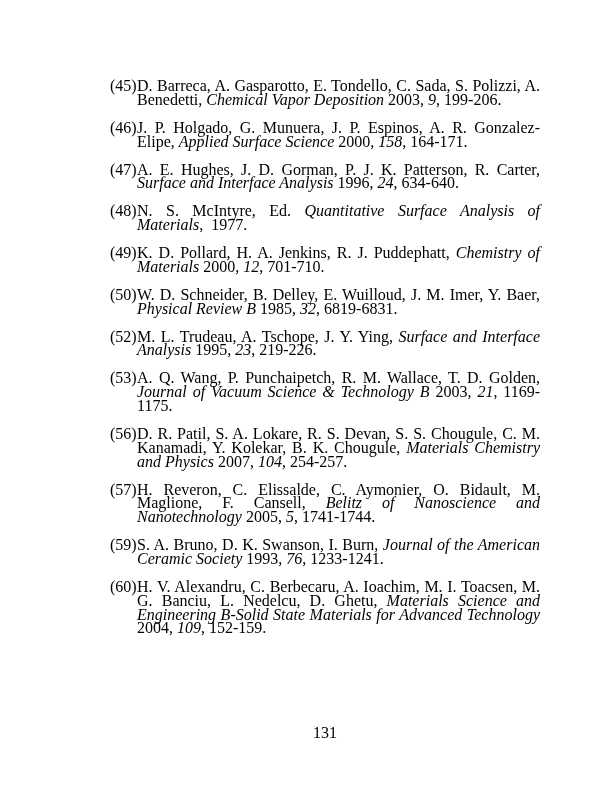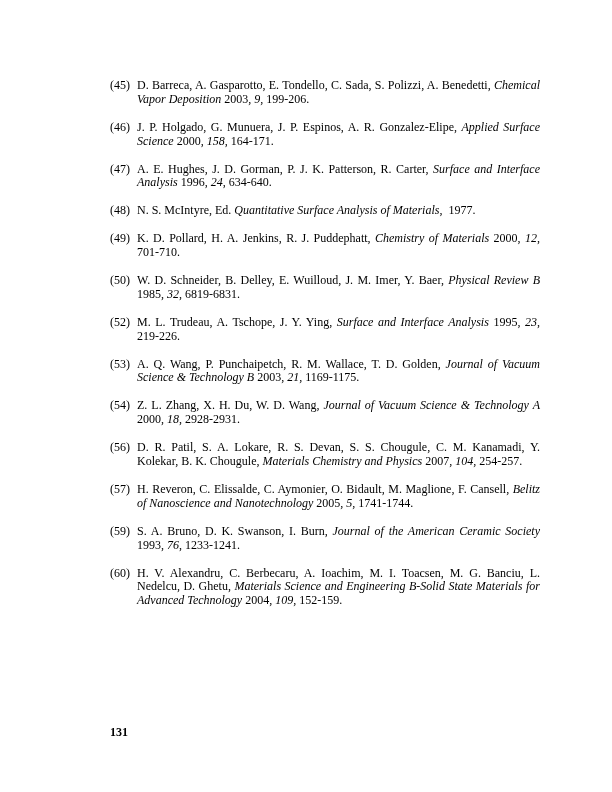--- a/index.html
+++ b/index.html
@@ -7,21 +7,21 @@
     padding: 0;
     background: #ffffff;
   }
   .page {
     position: relative;
     width: 612px;
     height: 792px;
     background: #ffffff;
     color: #000000;
     font-family: "Liberation Serif", "DejaVu Serif", serif;
-    font-size: 12px;
+    font-size: 16px;
     overflow: hidden;
   }
   .references {
     position: absolute;
     left: 110px;
     top: 79px;
     width: 430px;
   }
   .ref {
     display: flex;
@@ -37,23 +37,22 @@
     text-align: justify;
   }
   .seg-roman  { font-style: normal; font-weight: normal; }
   .seg-italic { font-style: italic; }
   .seg-bold   { font-weight: normal; }
   .page-number {
     position: absolute;
     left: 110px;
     top: 726px;
     width: 430px;
-    text-align: left;
+    text-align: center;
     line-height: 13.8px;
-    font-weight: bold;
   }
 </style>
 </head>
 <body>
 
 <div class="page">
   <div class="references">
       <p class="ref">
         <span class="ref-num">(45)</span>
         <span class="ref-body"><span class="seg-roman">D. Barreca, A. Gasparotto, E. Tondello, C. Sada, S. Polizzi, A. Benedetti, </span><span class="seg-italic">Chemical Vapor Deposition</span><span class="seg-roman"> </span><span class="seg-bold">2003</span><span class="seg-roman">, </span><span class="seg-italic">9</span><span class="seg-roman">, 199-206.</span></span>
@@ -80,24 +79,20 @@
       </p>
       <p class="ref">
         <span class="ref-num">(52)</span>
         <span class="ref-body"><span class="seg-roman">M. L. Trudeau, A. Tschope, J. Y. Ying, </span><span class="seg-italic">Surface and Interface Analysis</span><span class="seg-roman"> </span><span class="seg-bold">1995</span><span class="seg-roman">, </span><span class="seg-italic">23</span><span class="seg-roman">, 219-226.</span></span>
       </p>
       <p class="ref">
         <span class="ref-num">(53)</span>
         <span class="ref-body"><span class="seg-roman">A. Q. Wang, P. Punchaipetch, R. M. Wallace, T. D. Golden, </span><span class="seg-italic">Journal of Vacuum Science &amp; Technology B</span><span class="seg-roman"> </span><span class="seg-bold">2003</span><span class="seg-roman">, </span><span class="seg-italic">21</span><span class="seg-roman">, 1169-1175.</span></span>
       </p>
       <p class="ref">
-        <span class="ref-num">(54)</span>
-        <span class="ref-body"><span class="seg-roman">Z. L. Zhang, X. H. Du, W. D. Wang, </span><span class="seg-italic">Journal of Vacuum Science &amp; Technology A</span><span class="seg-roman"> </span><span class="seg-bold">2000</span><span class="seg-roman">, </span><span class="seg-italic">18</span><span class="seg-roman">, 2928-2931.</span></span>
-      </p>
-      <p class="ref">
         <span class="ref-num">(56)</span>
         <span class="ref-body"><span class="seg-roman">D. R. Patil, S. A. Lokare, R. S. Devan, S. S. Chougule, C. M. Kanamadi, Y. Kolekar, B. K. Chougule, </span><span class="seg-italic">Materials Chemistry and Physics</span><span class="seg-roman"> </span><span class="seg-bold">2007</span><span class="seg-roman">, </span><span class="seg-italic">104</span><span class="seg-roman">, 254-257.</span></span>
       </p>
       <p class="ref">
         <span class="ref-num">(57)</span>
         <span class="ref-body"><span class="seg-roman">H. Reveron, C. Elissalde, C. Aymonier, O. Bidault, M. Maglione, F. Cansell, </span><span class="seg-italic">Belitz of Nanoscience and Nanotechnology</span><span class="seg-roman"> </span><span class="seg-bold">2005</span><span class="seg-roman">, </span><span class="seg-italic">5</span><span class="seg-roman">, 1741-1744.</span></span>
       </p>
       <p class="ref">
         <span class="ref-num">(59)</span>
         <span class="ref-body"><span class="seg-roman">S. A. Bruno, D. K. Swanson, I. Burn, </span><span class="seg-italic">Journal of the American Ceramic Society</span><span class="seg-roman"> </span><span class="seg-bold">1993</span><span class="seg-roman">, </span><span class="seg-italic">76</span><span class="seg-roman">, 1233-1241.</span></span>

